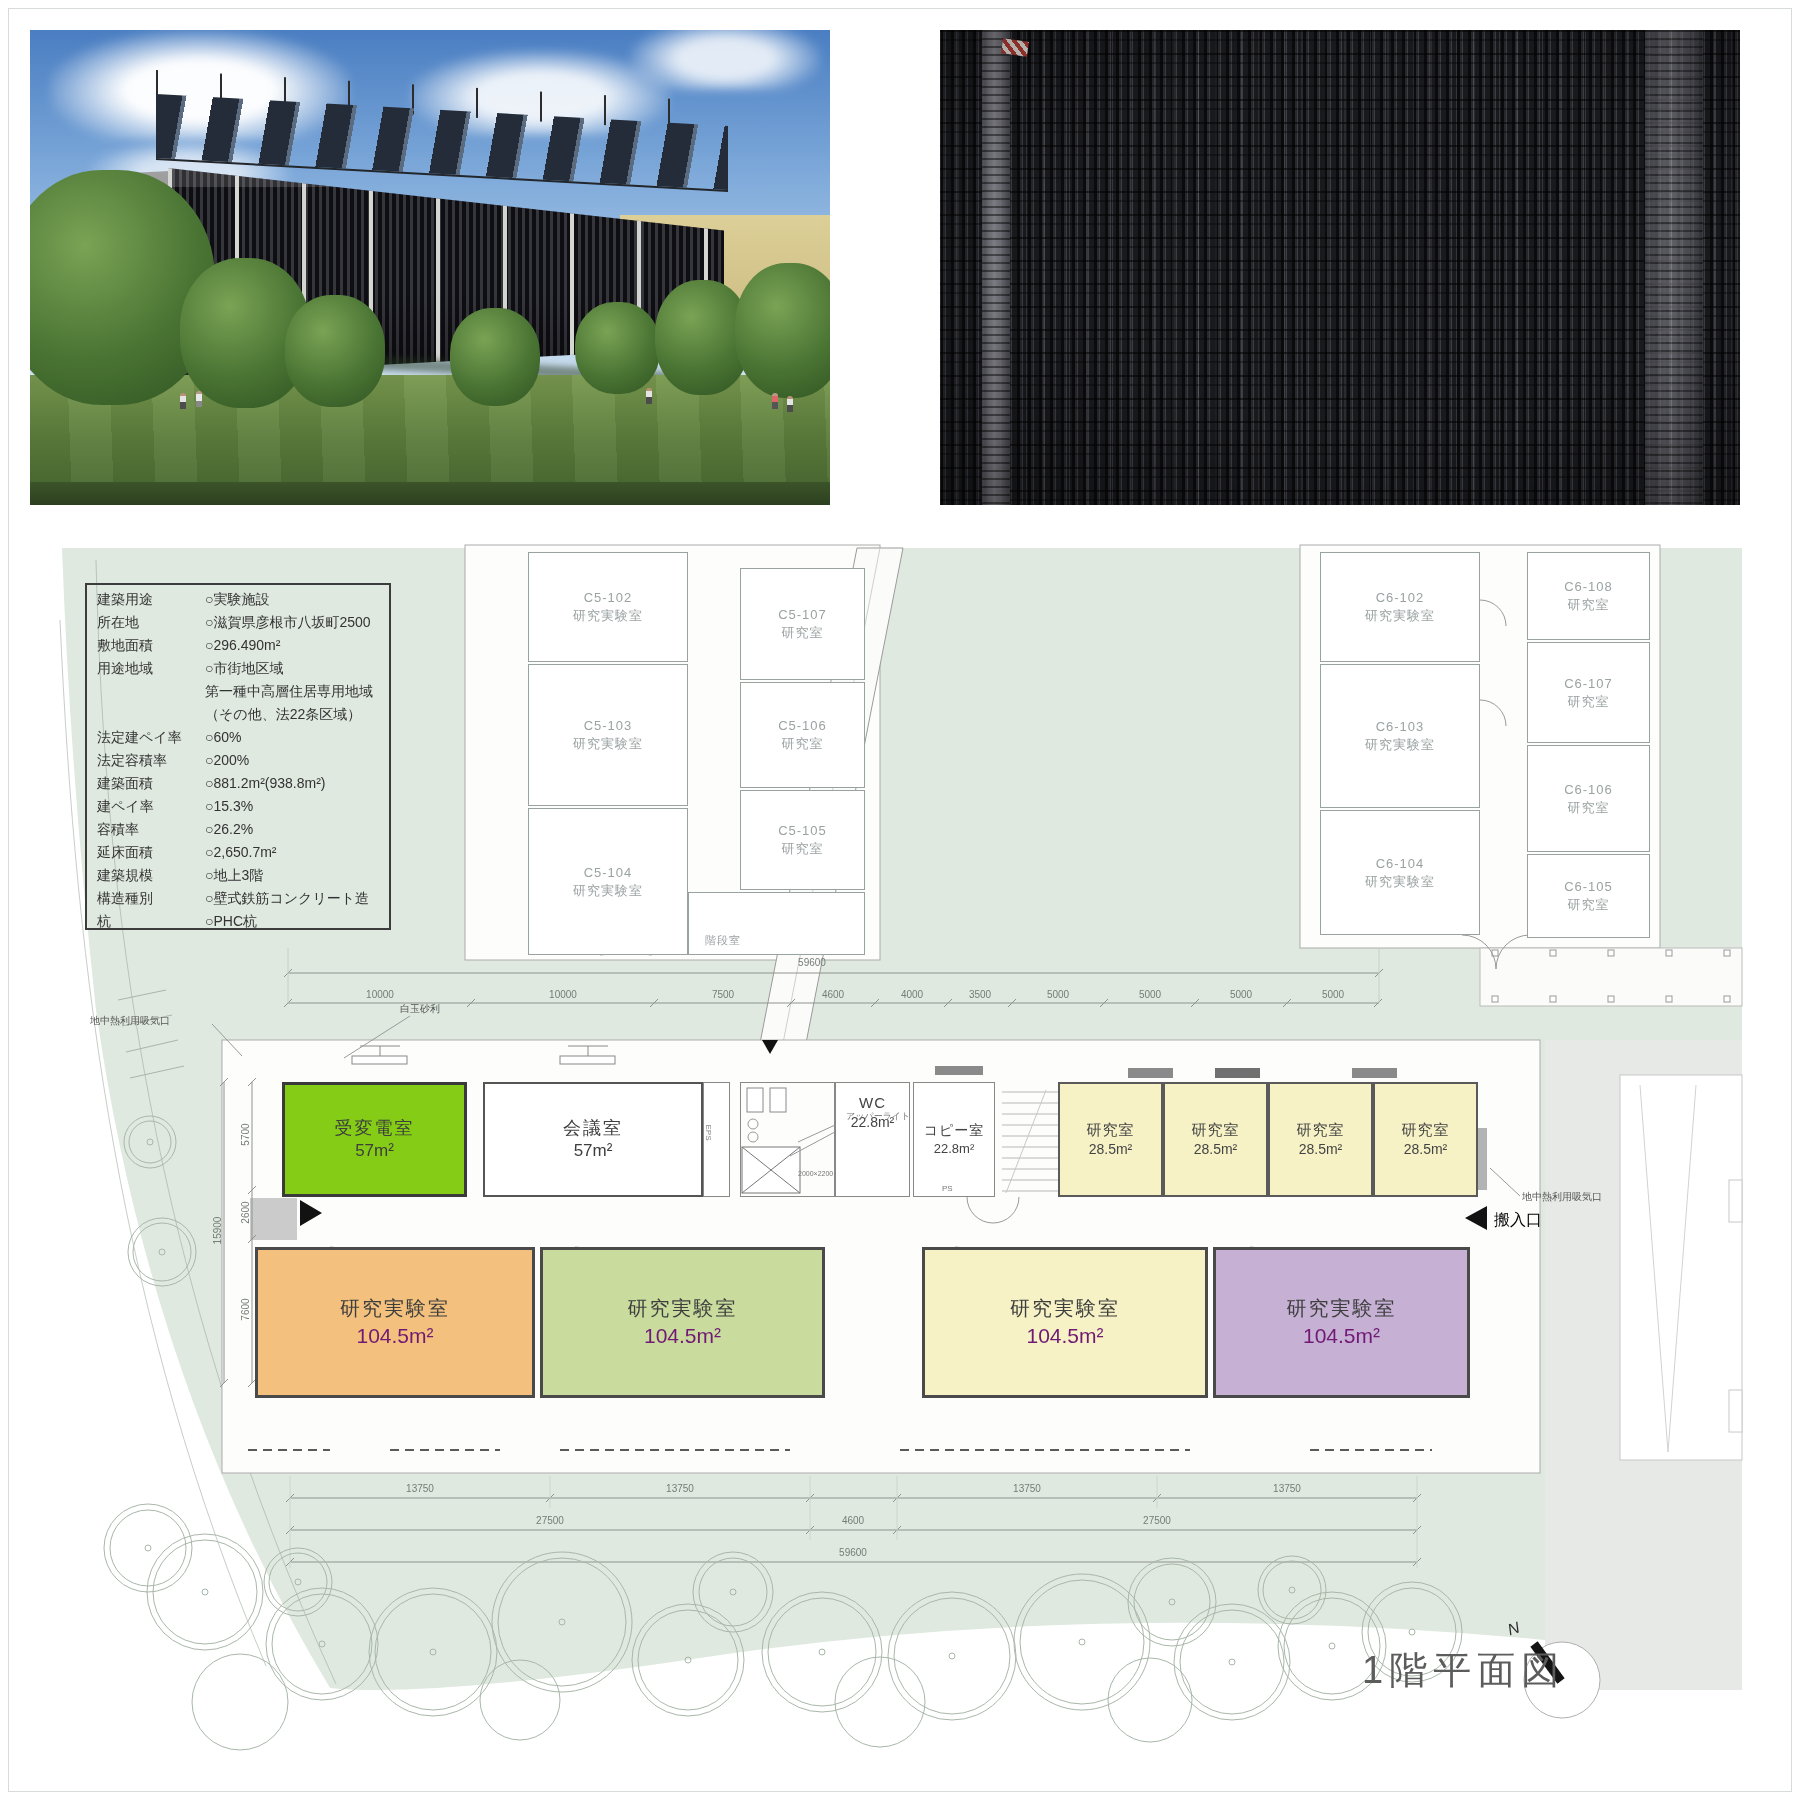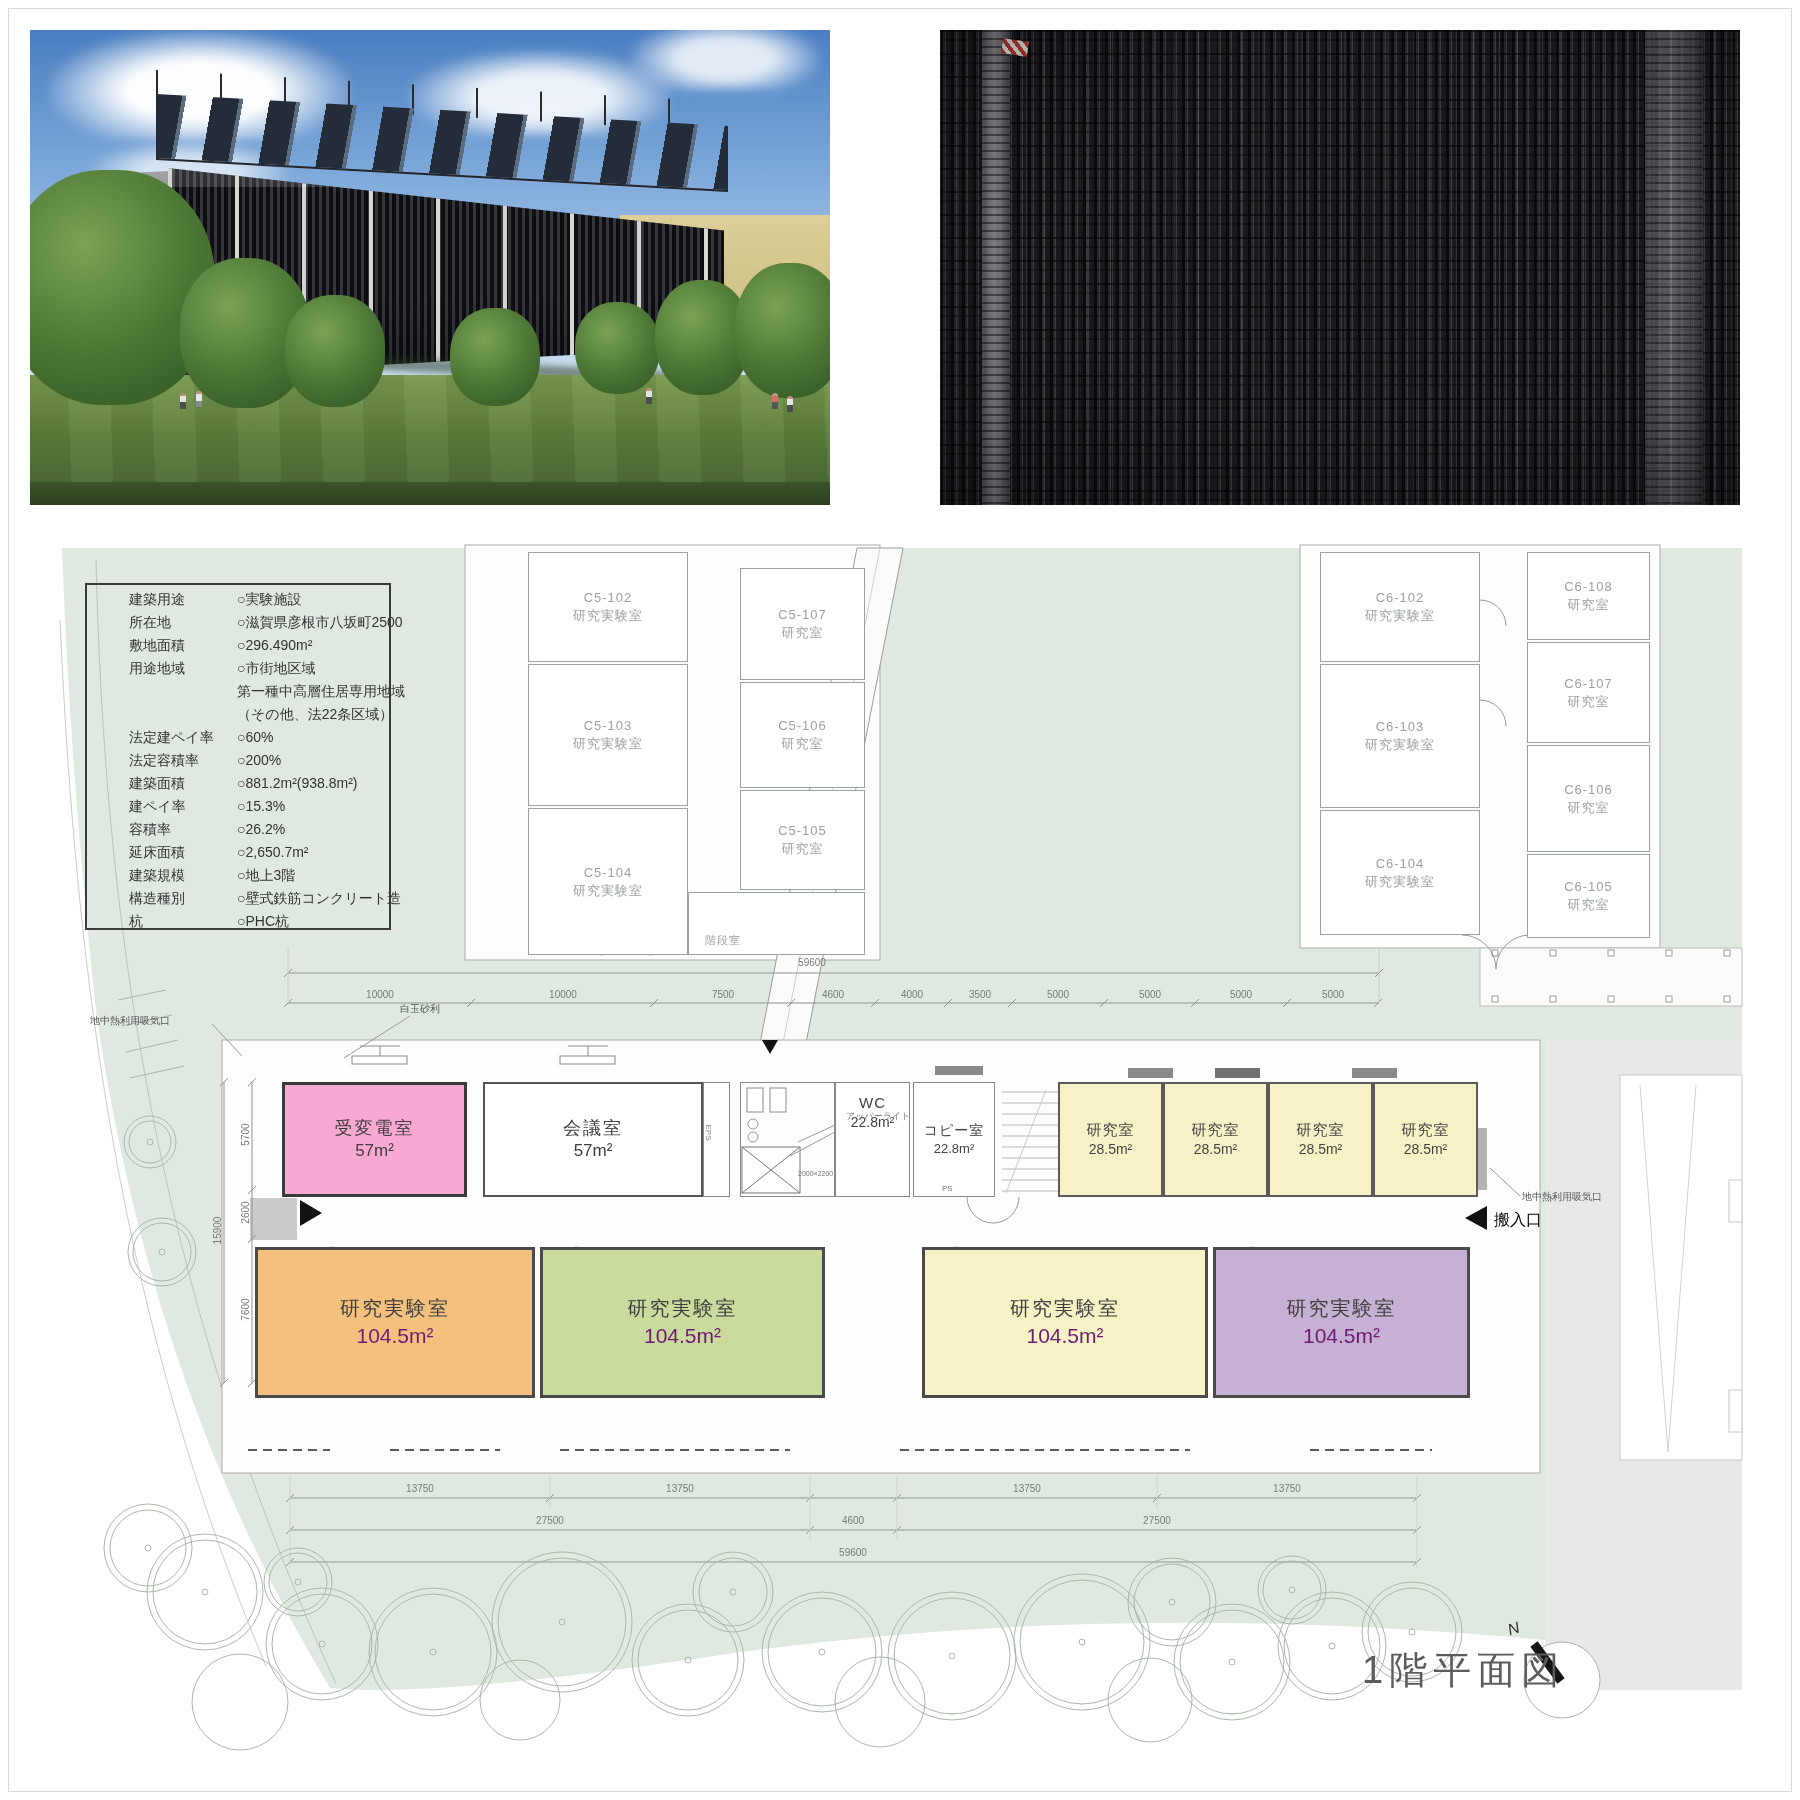--- a/index.html
+++ b/index.html
@@ -53,21 +53,21 @@
   .mdarea{font-size:17px;color:#3e3e3e;}
   .smname{font-size:15px;color:#444;letter-spacing:1px;}
   .smarea{font-size:14px;color:#444;}
   .lbl{position:absolute;color:#555;white-space:nowrap;}
   .dim{position:absolute;transform:translateX(-50%);font-size:10px;color:#767c76;white-space:nowrap;}
   .dimv{position:absolute;width:44px;text-align:center;transform:rotate(-90deg);font-size:10px;color:#767c76;}
   .title{position:absolute;left:1362px;top:1645px;font-size:38px;color:#5c5c5c;letter-spacing:6px;}
   .north-n{position:absolute;left:1508px;top:1620px;font-size:16px;color:#2e2e2e;transform:rotate(-18deg);font-style:italic;}
   .itable{position:absolute;left:85px;top:583px;width:306px;height:347px;border:2px solid #3c3c3c;box-sizing:border-box;}
   .irow{position:absolute;left:10px;font-size:14px;color:#333;white-space:nowrap;}
-  .ilab{display:inline-block;width:108px;margin-left:32px;}
+  .ilab{display:inline-block;width:108px;}
 </style>
 </head>
 <body>
 
 <div class="board">
 
   <div class="photo render">
     <div class="cloud" style="left:20px;top:0px;width:300px;height:110px;"></div>
     <div class="cloud" style="left:380px;top:20px;width:260px;height:85px;opacity:.9;"></div>
     <div class="cloud" style="left:600px;top:-10px;width:190px;height:70px;opacity:.85;"></div>
@@ -382,21 +382,21 @@
     </div>
   <div class="room w1" style="left:1527px;top:745px;width:123px;height:107px;">
       <span class="gcode">C6-106</span>
       <span class="gtype">研究室</span>
     </div>
   <div class="room w1" style="left:1527px;top:854px;width:123px;height:84px;">
       <span class="gcode">C6-105</span>
       <span class="gtype">研究室</span>
     </div>
 
-  <div class="room" style="left:282px;top:1082px;width:185px;height:115px;background:#f9a8d4;border:3px solid #3a3a3a;">
+  <div class="room" style="left:282px;top:1082px;width:185px;height:115px;background:#84cc16;border:3px solid #3a3a3a;">
       <span class="mdname">受変電室</span>
       <span class="mdarea">57m²</span>
     </div>
   <div class="room" style="left:483px;top:1082px;width:220px;height:115px;background:#fff;border:2px solid #555;">
       <span class="mdname">会議室</span>
       <span class="mdarea">57m²</span>
     </div>
   <div class="room" style="left:703px;top:1082px;width:27px;height:115px;background:#fff;border:1px solid #888;"></div>
   <div class="room" style="left:740px;top:1082px;width:95px;height:115px;background:transparent;border:1px solid #888;"></div>
   <div class="room" style="left:835px;top:1082px;width:75px;height:115px;background:#fff;border:1px solid #888;justify-content:flex-start;padding-top:10px;">

